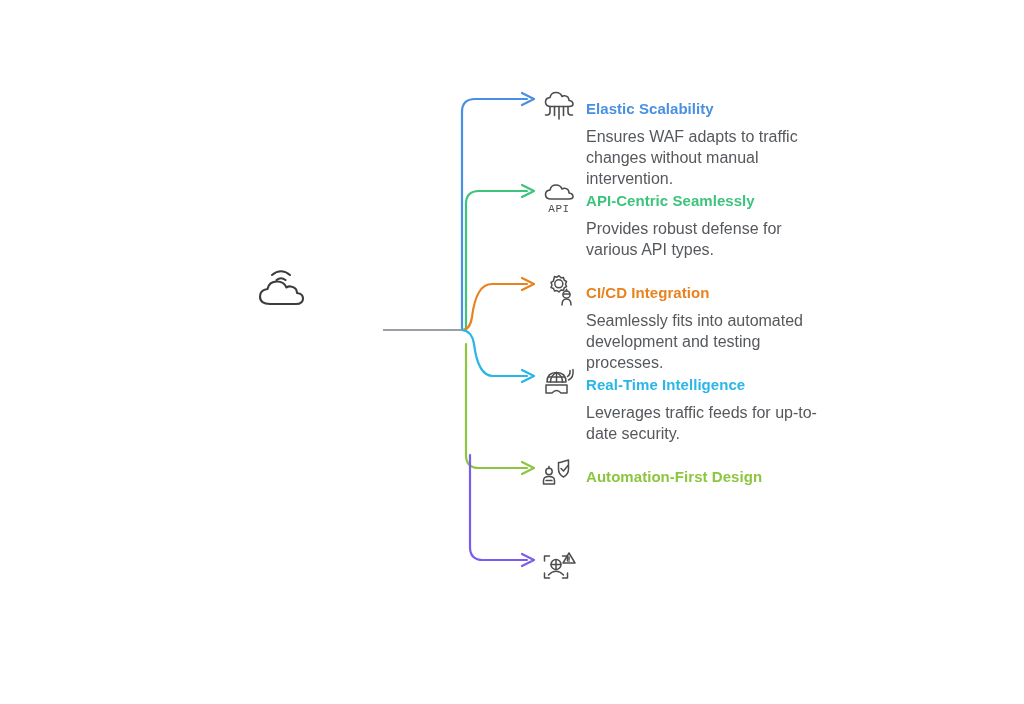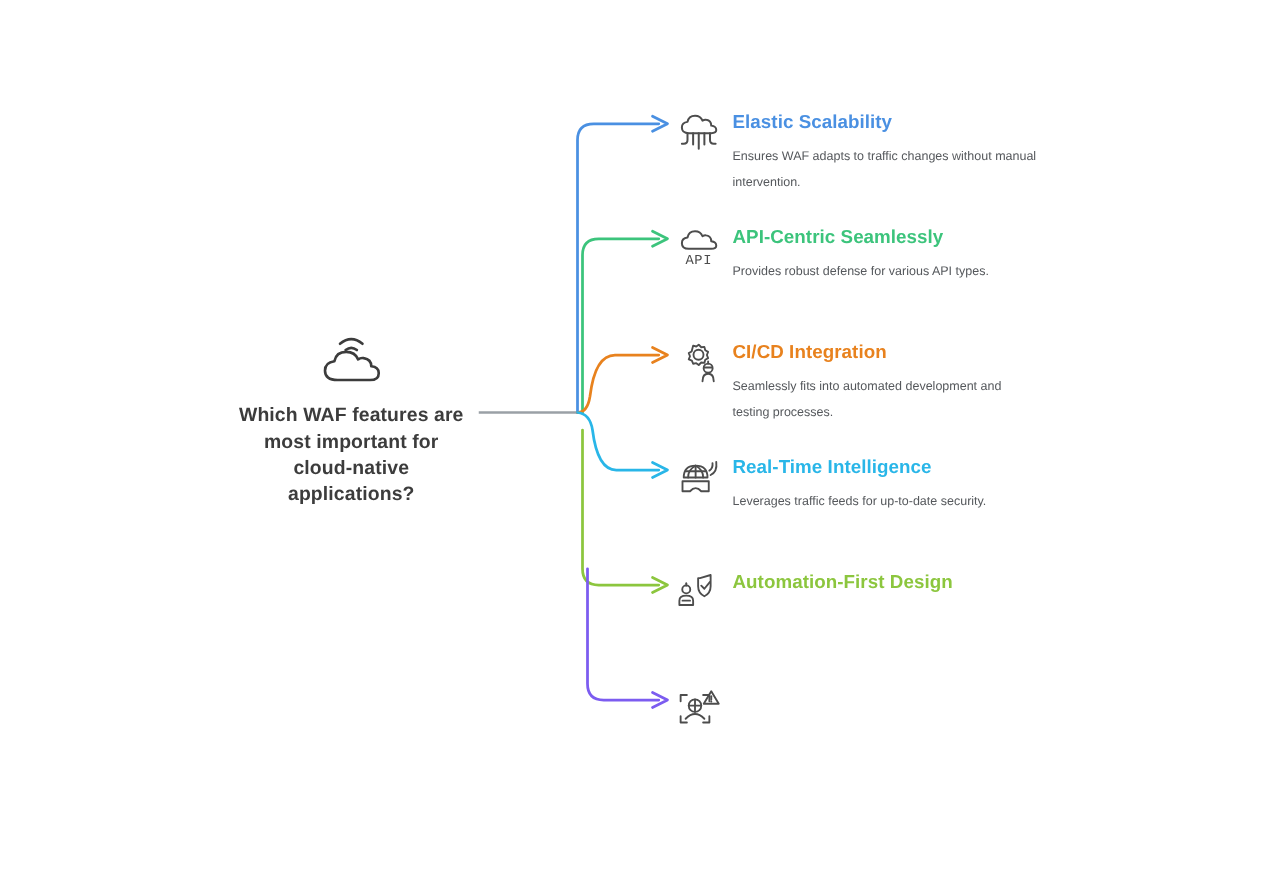--- a/index.html
+++ b/index.html
@@ -61,30 +61,31 @@
   }
   .branch-icon {
     position: absolute;
     left: 0;
     top: 0;
     width: 38px;
     height: 38px;
   }
   .branch-body {
     margin-left: 46px;
+    margin-top: 11px;
   }
   .branch-title {
     font-size: 15px;
     font-weight: bold;
     line-height: 20px;
     letter-spacing: 0.05px;
     margin: 0 0 7px 0;
   }
   .branch-desc {
-    font-size: 10px;
+    font-size: 16px;
     color: #55585c;
     line-height: 21px;
     margin: 0;
     width: 246px;
   }
 </style>
 </head>
 <body>
 
 <div id="canvas">
@@ -111,21 +112,20 @@
     <path d="M 470 455 L 470 547 Q 470 560 483 560 L 527 560" stroke="#7c5cf0" stroke-width="2.2" fill="none" stroke-linecap="round"></path>
     <path d="M 522 554 L 534 560 L 522 566" stroke="#7c5cf0" stroke-width="2.2" fill="none" stroke-linecap="round" stroke-linejoin="round"></path>
   </svg>
 
   <div id="root-node">
     <svg id="root-icon" viewBox="0 0 60 46">
       <path d="M 21 13 Q 30 5.5 39 13" stroke="#3c3c3c" stroke-width="2.1" fill="none" stroke-linecap="round"></path>
       <path d="M 25.5 18 Q 30 14.5 34.5 18" stroke="#3c3c3c" stroke-width="2.1" fill="none" stroke-linecap="round"></path>
       <path d="M 19 42 Q 9 42 9 34.5 Q 9 28 16.5 27 Q 18 19.5 26 19.5 Q 33 19.5 35.5 25.5 Q 37.5 24 40 24.5 Q 46 25.5 46 31 Q 52 31.5 52 36.5 Q 52 42 45 42 Z" stroke="#3c3c3c" stroke-width="2.1" fill="none" stroke-linejoin="round"></path>
     </svg>
-    <div id="root-label">Which WAF features are most important for cloud-native applications?</div>
   </div>
 
   <div class="branch" style="top:88px;">
     <svg class="branch-icon" viewBox="0 0 38 38">
       <path d="M 11 18.5 Q 5.5 18.5 5.5 14 Q 5.5 10 10 9.5 Q 11 4.5 16 4.5 Q 20.5 4.5 22 8.5 Q 23.5 7.5 25 7.8 Q 29 8.5 29 12.5 Q 33 13 33 16 Q 33 18.5 29 18.5 Z" stroke="#4d4d4d" stroke-width="1.6" fill="none" stroke-linejoin="round"></path>
       <path d="M 19 18.5 L 19 31" stroke="#4d4d4d" stroke-width="1.6" fill="none" stroke-linecap="round"></path>
       <path d="M 14.5 18.5 L 14.5 27.5" stroke="#4d4d4d" stroke-width="1.6" fill="none" stroke-linecap="round"></path>
       <path d="M 23.5 18.5 L 23.5 27.5" stroke="#4d4d4d" stroke-width="1.6" fill="none" stroke-linecap="round"></path>
       <path d="M 10 18.5 L 10 24 Q 10 27 7 27 L 5.5 27" stroke="#4d4d4d" stroke-width="1.6" fill="none" stroke-linecap="round" stroke-linejoin="round"></path>
       <path d="M 28 18.5 L 28 24 Q 28 27 31 27 L 32.5 27" stroke="#4d4d4d" stroke-width="1.6" fill="none" stroke-linecap="round" stroke-linejoin="round"></path>

